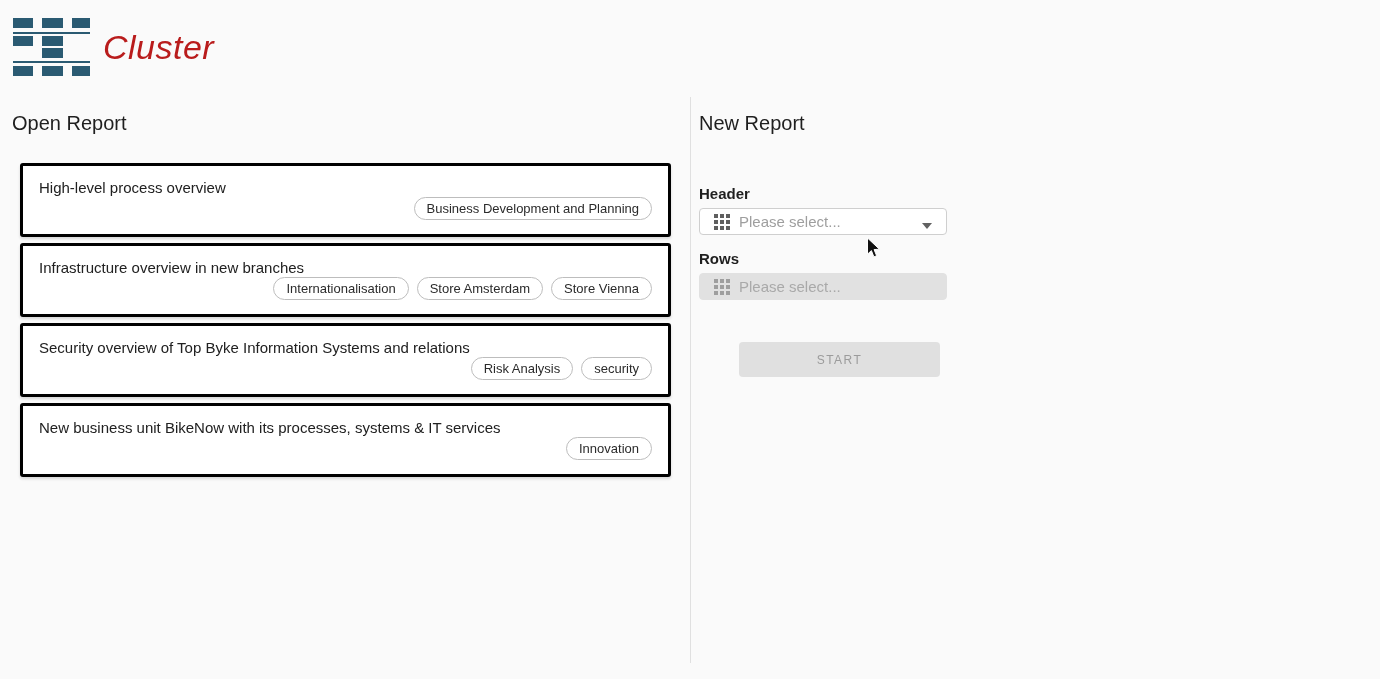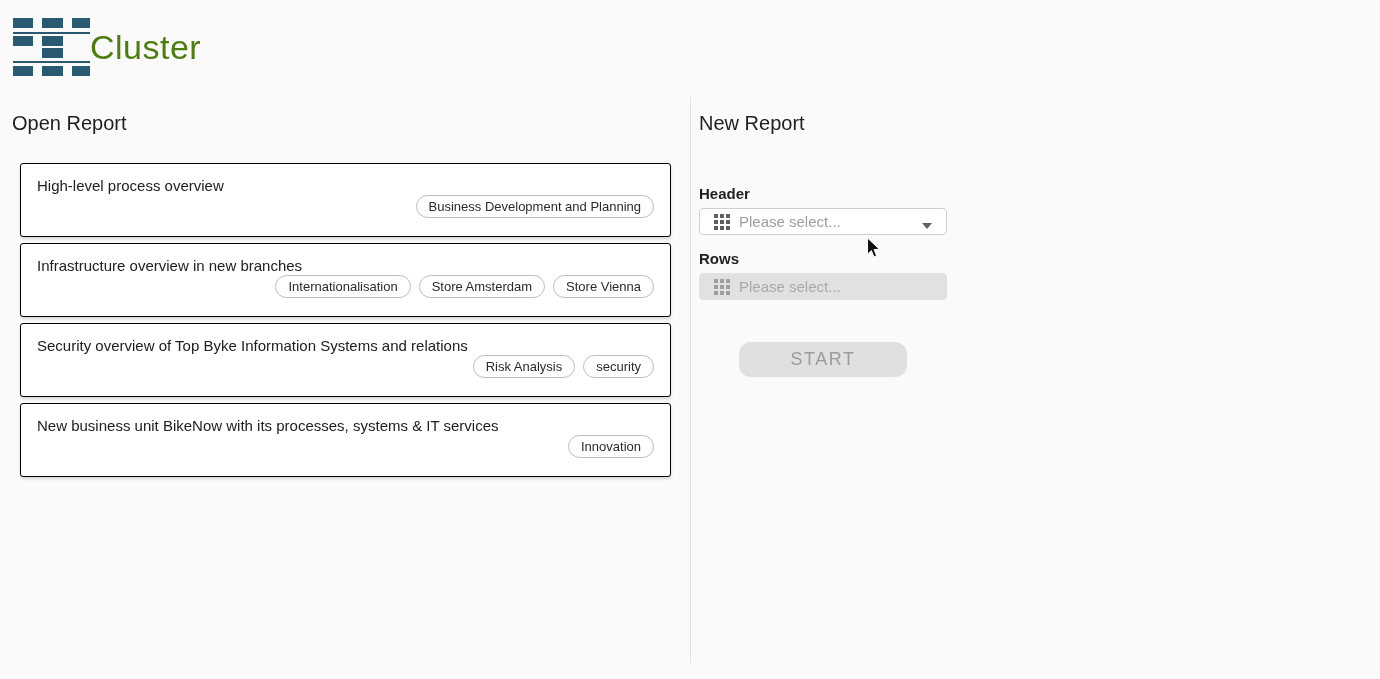--- a/index.html
+++ b/index.html
@@ -11,41 +11,41 @@
     overflow:hidden;
     position:relative;
   }
   .app { position:relative; width:1380px; height:679px; }
 
   
   .topbar { position:relative; height:97px; }
   .logo { position:absolute; left:13px; top:18px; width:77px; height:58px; }
   .logo .blk { position:absolute; background:#2a5a72; }
   .brand-name {
-    position:absolute; left:90px; top:28px;
-    font-size:34px; color:#4d7c0f; letter-spacing:0.5px;
+    position:absolute; left:103px; top:28px;
+    font-size:34px; color:#b91c1c; letter-spacing:0.5px;font-style:italic;
   }
 
   
   .divider-v {
     position:absolute; left:690px; top:97px; width:1px; height:566px;
     background:#e0e0e0;
   }
 
   
   .panes { display:flex; height:582px; }
   .pane-left { width:690px; padding:10px 0 0 12px; }
   .pane-right { flex:1; padding:10px 0 0 9px; }
   .pane-heading { font-size:20px; font-weight:400; color:#1f1f1f; line-height:33px; }
 
   
   .report-list { margin:23px 0 0 8px; width:651px; }
   .report-card {
     background:#ffffff;
-    border:1px solid #000000;
+    border:3px solid #000000;
     border-radius:3px;
     box-shadow:0 2px 3px rgba(0,0,0,0.14);
     width:651px; height:74px;
     padding:13px 16px 0 16px;
     margin-bottom:6px;
     cursor:pointer;
   }
   .report-title { font-size:15px; color:#212121; line-height:18px; }
   .tag-row { margin-top:0; display:flex; gap:8px;justify-content:flex-end; }
   .tag-chip {
@@ -74,24 +74,24 @@
   .select-box.disabled .select-placeholder { color:#a9a9a9; }
   .caret-down {
     position:absolute; right:14px; top:14px;
     width:0; height:0;
     border-left:5px solid transparent;
     border-right:5px solid transparent;
     border-top:6px solid #616161;
   }
   .start-button {
     margin-top:26px; margin-left:40px;
-    width:168px; height:35px;
-    background:#e0e0e0; border:none; border-radius:12px;
+    width:201px; height:35px;
+    background:#e0e0e0; border:none; border-radius:4px;
     font-family:"Liberation Sans", sans-serif;
-    font-size:18px; font-weight:500; letter-spacing:1.5px;
+    font-size:12px; font-weight:500; letter-spacing:1.5px;
     color:#9b9b9b;
   }
 
   
   .cursor { position:absolute; left:866px; top:237px; pointer-events:none; }
 </style>
 </head>
 <body>
 
 <div class="app">

